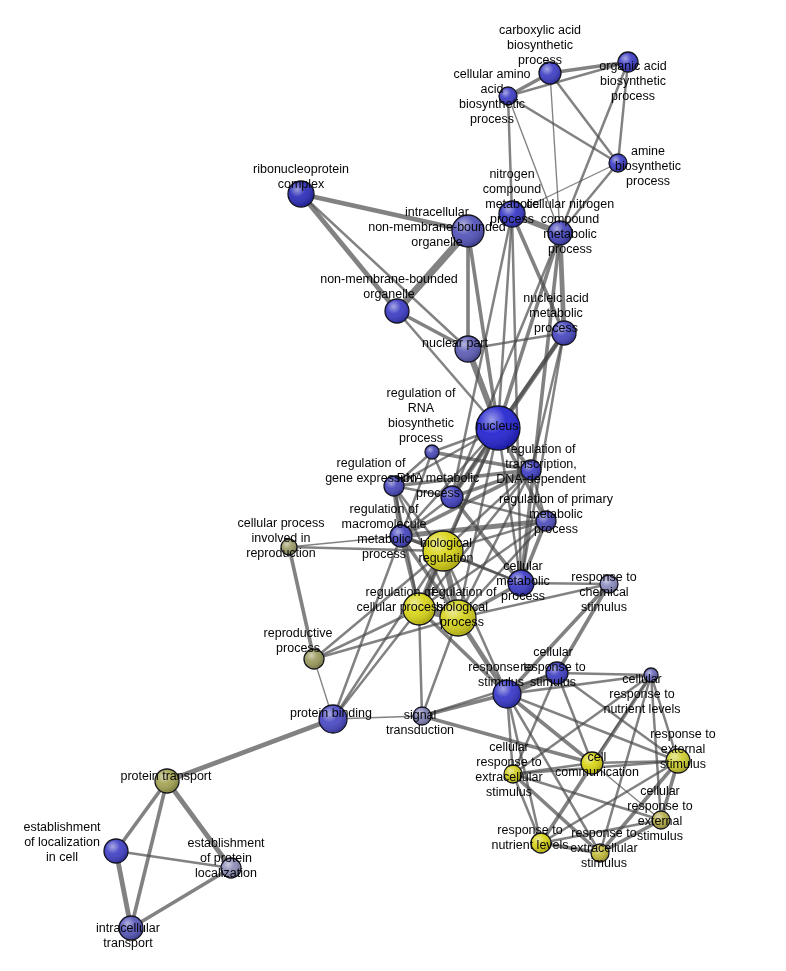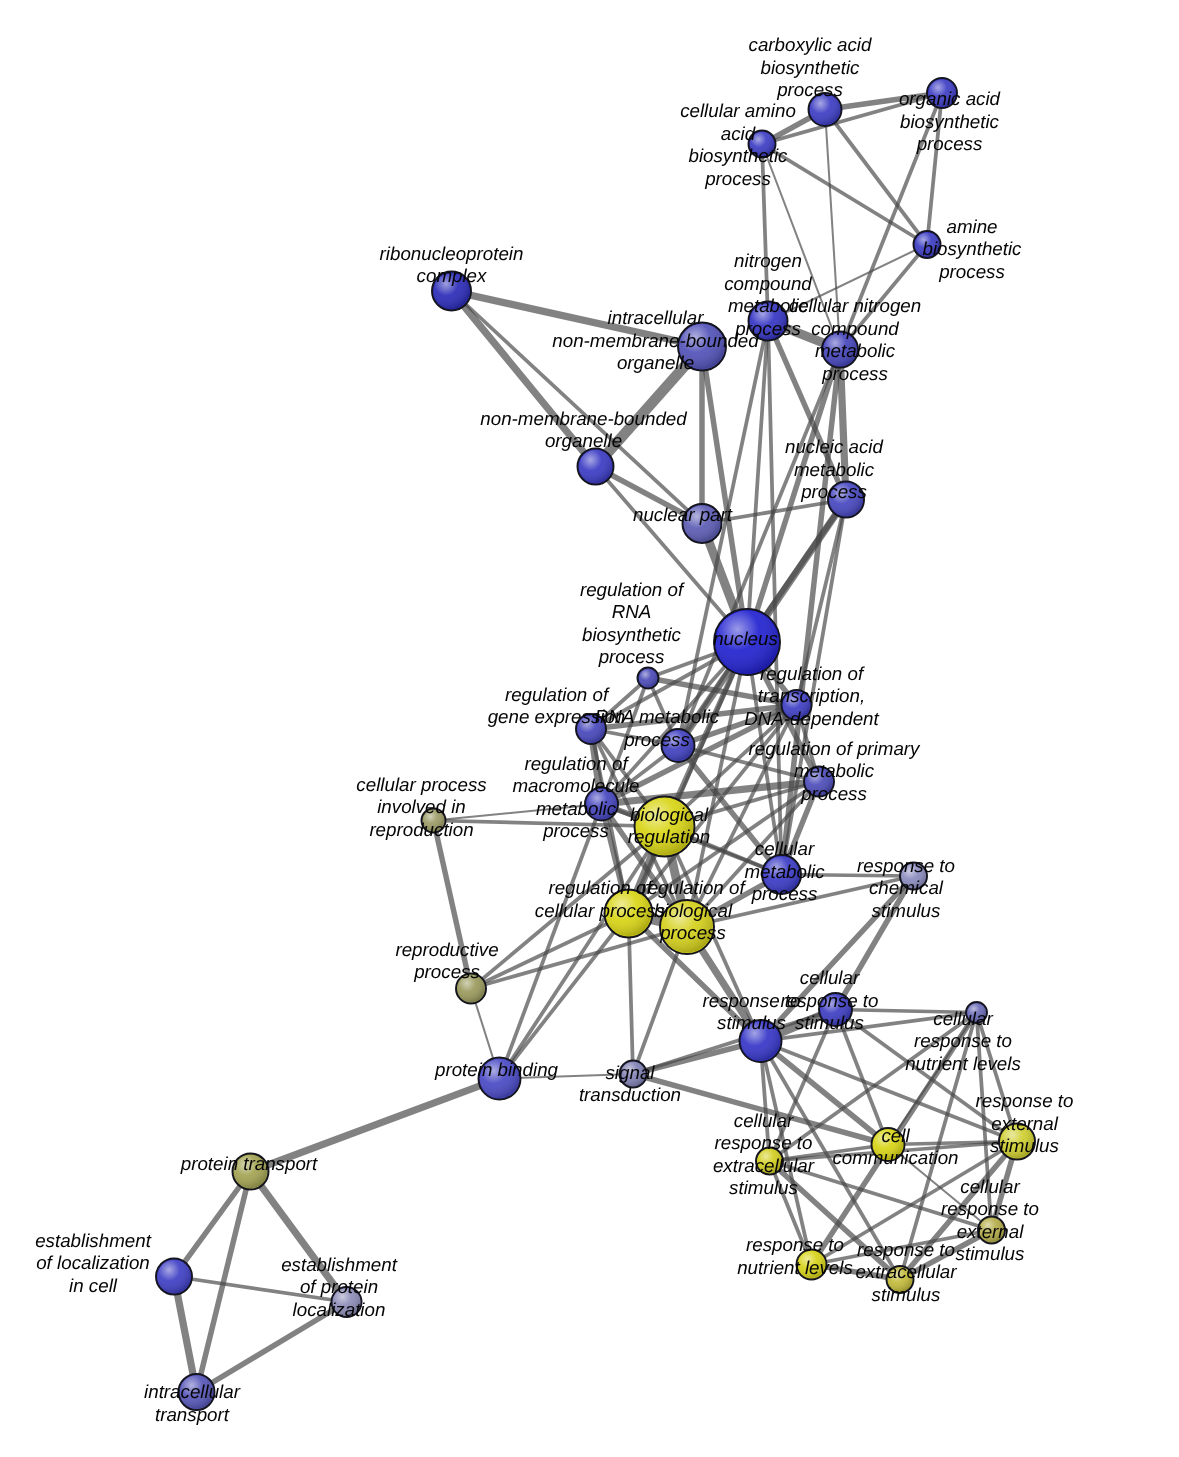--- a/index.html
+++ b/index.html
@@ -1,16 +1,16 @@
 <!DOCTYPE html>
 <html><head>
 <meta charset="utf-8">
 <style>
   html,body{margin:0;padding:0;background:#ffffff;}
-  .stage{position:relative;width:786px;height:971px;background:#ffffff;overflow:hidden;font-style:italic;}
+  .stage{position:relative;width:786px;height:971px;background:#ffffff;overflow:hidden;}
   svg{display:block;}
   text{font-family:"Liberation Sans",sans-serif;font-size:12.5px;fill:#050505;}
 </style>
 </head>
 <body>
 
 <div class="stage">
   <svg id="graph-svg" width="786" height="971" viewBox="0 0 786 971">
     <defs>
       <radialGradient id="gloss" cx="35%" cy="30%" r="75%">

